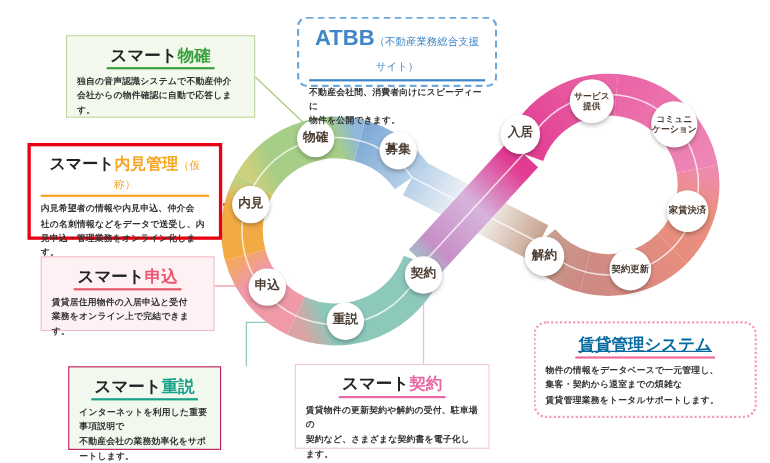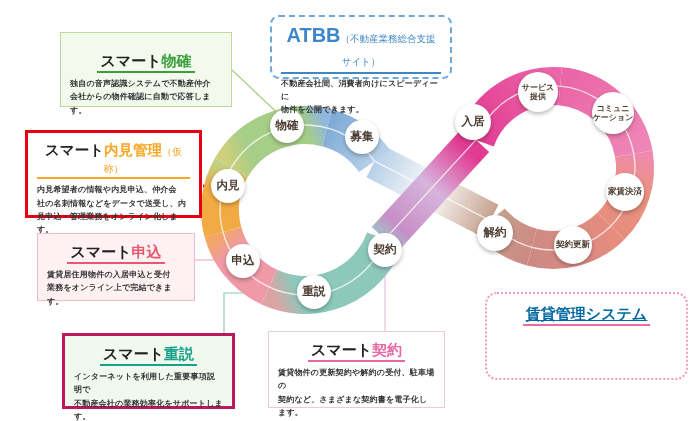--- a/index.html
+++ b/index.html
@@ -8,27 +8,27 @@
     font-family:"Liberation Sans","DejaVu Sans",sans-serif;overflow:hidden;
   }
   svg.loop{position:absolute;left:0;top:0;}
   .callout{position:absolute;box-sizing:border-box;padding:7px 9px 6px;}
   .c-title{text-align:center;font-weight:bold;font-size:15px;color:#222;line-height:1.15;margin:2px 0 4px;}
   .t-inner{display:inline-block;border-bottom:2px solid;padding:0 3px 2px;}
   .t-sub{font-size:10px;font-weight:normal;}
   .c-body{font-size:8px;font-weight:bold;color:#333;line-height:1.65;white-space:pre-line;letter-spacing:.2px;}
   
   #box-bukkaku{left:60px;top:32px;width:172px;height:75px;background:#f4f9ee;border:1px solid #bcd99a;}
-  #box-bukkaku .accent,#box-bukkaku .t-inner{color:#3aa03c;border-color:#3aa03c;margin-top:10px;}
+  #box-bukkaku .accent,#box-bukkaku .t-inner{color:#3aa03c;border-color:#3aa03c;}
   #box-naiken{left:25px;top:130px;width:177px;height:88px;background:#fff;border:3px solid #e60012;}
   #box-naiken .accent,#box-naiken .t-inner{color:#f5a623;border-color:#f5a623;}
   #box-naiken .c-title{font-size:14.5px;}
   #box-moushikomi{left:37px;top:233px;width:158px;height:68px;background:#fdf1f3;border:1px solid #f2bcc7;}
   #box-moushikomi .accent,#box-moushikomi .t-inner{color:#e9566f;border-color:#e9566f;}
-  #box-juusetsu{left:62px;top:333px;width:173px;height:76px;background:#f1f8ee;border:3px solid #be185d;}
+  #box-juusetsu{left:62px;top:333px;width:139px;height:76px;background:#f1f8ee;border:1px solid #be185d;}
   #box-juusetsu .accent,#box-juusetsu .t-inner{color:#17a289;border-color:#17a289;}
   #box-keiyaku{left:268px;top:331px;width:177px;height:77px;background:#fff;border:1px solid #efc7db;}
   #box-keiyaku .accent,#box-keiyaku .t-inner{color:#e867a4;border-color:#e867a4;}
   #box-atbb{left:270px;top:15px;width:182px;height:64px;background:#fff;border:2px dashed #6da8da;border-radius:9px;}
   #box-atbb .c-title{font-size:20px;margin:0 0 3px;}
   #box-atbb .accent,#box-atbb .t-inner{color:#3e86c7;border-color:#3e86c7;}
   #box-atbb .t-sub{font-size:9.5px;}
   #box-chintai{left:485px;top:292px;width:203px;height:88px;background:#fff;border:2px dotted #f59ab8;border-radius:12px;padding-top:9px;}
   #box-chintai .accent,#box-chintai .t-inner{color:#0369a1;border-color:#ee6b9e;text-decoration:underline;}
   .black-part{color:#222;}
@@ -187,13 +187,16 @@
 </div>
 
 <div class="callout" id="box-atbb">
   <div class="c-title"><span class="t-inner"><span class="accent">ATBB</span><span class="accent t-sub">（不動産業務総合支援サイト）</span></span></div>
   <div class="c-body">不動産会社間、消費者向けにスピーディーに
 物件を公開できます。</div>
 </div>
 
 <div class="callout" id="box-chintai">
   <div class="c-title"><span class="t-inner"><span class="accent">賃貸管理システム</span></span></div>
+  <div class="c-body">物件の情報をデータベースで一元管理し、
+集客・契約から退室までの煩雑な
+賃貸管理業務をトータルサポートします。</div>
 </div>
 
 </body></html>

